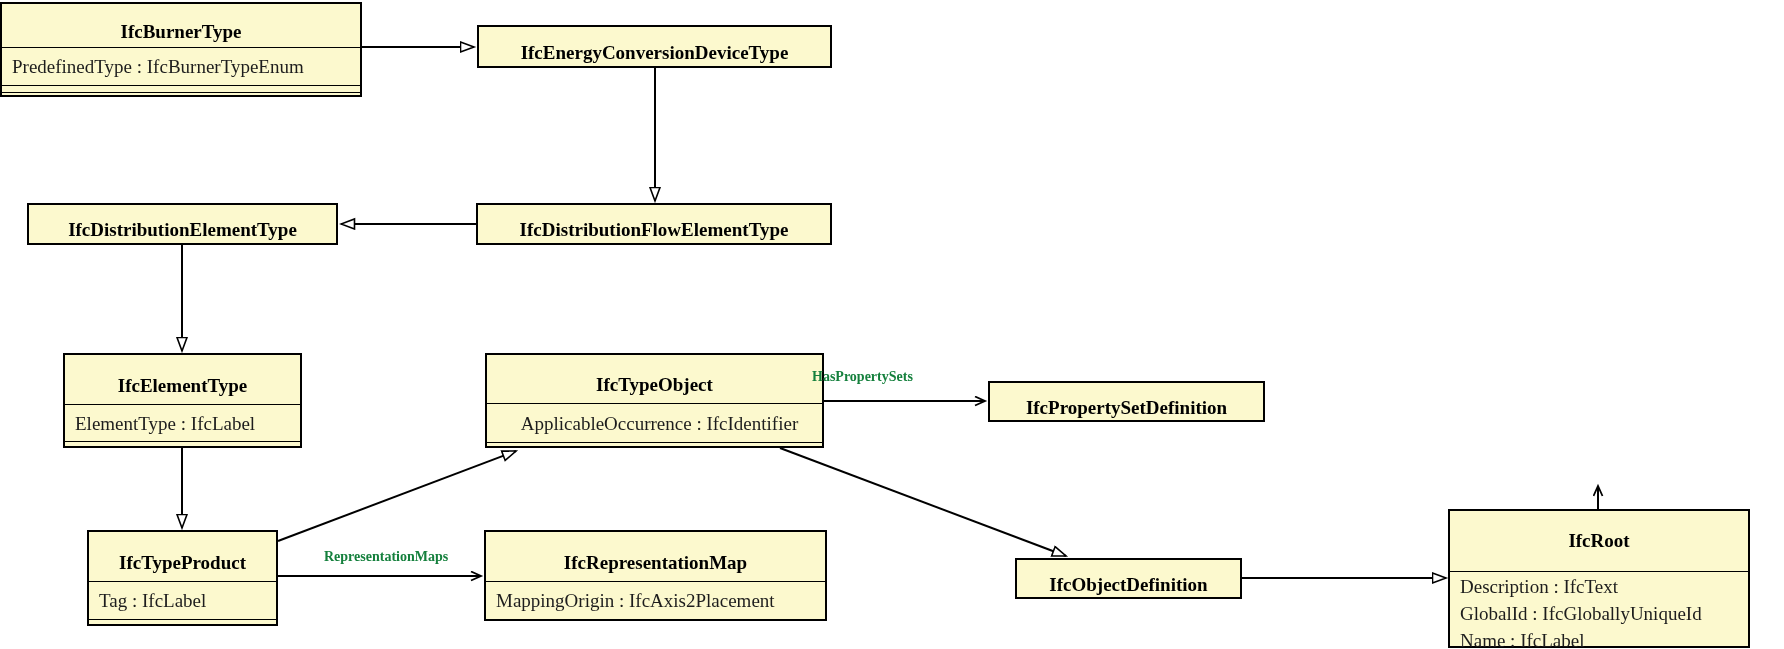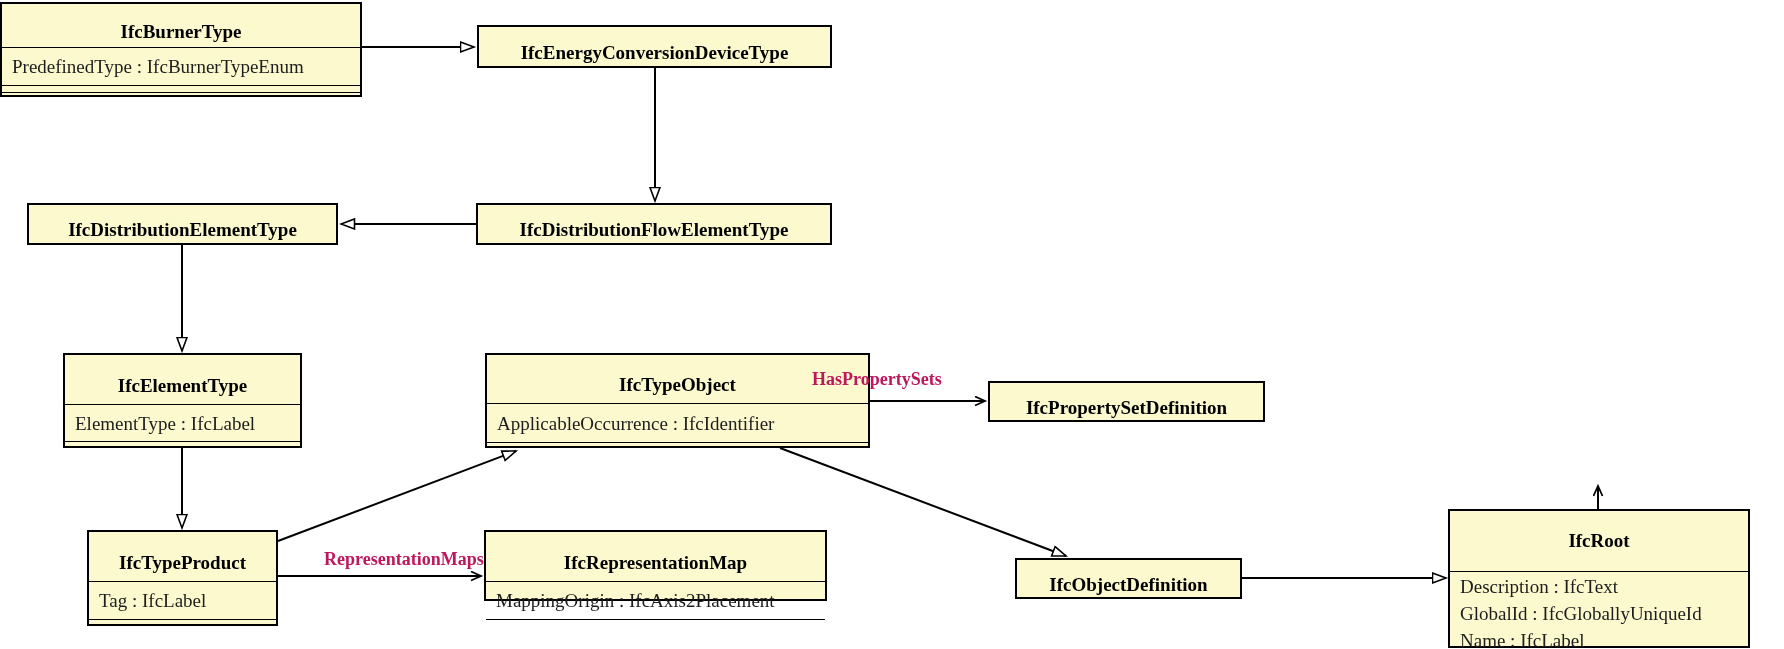--- a/index.html
+++ b/index.html
@@ -62,49 +62,49 @@
   #box-burner .attrs { height: 38px; }
 
   #box-energy        { left: 477px;  top: 25px;  width: 355px; height: 43px; }
   #box-distelem      { left: 27px;   top: 203px; width: 311px; height: 42px; }
   #box-distflow      { left: 476px;  top: 203px; width: 356px; height: 42px; }
 
   #box-elemtype        { left: 63px; top: 353px; width: 239px; height: 95px; }
   #box-elemtype .title { height: 37px; }
   #box-elemtype .attrs { height: 37px; }
 
-  #box-typeobj        { left: 485px; top: 353px; width: 385px; height: 95px; }
+  #box-typeobj        { left: 485px; top: 353px; width: 339px; height: 95px; text-align: center; }
   #box-typeobj .title { height: 36px; }
   #box-typeobj .attrs { height: 39px; }
 
   #box-propset       { left: 988px;  top: 381px; width: 277px; height: 41px; }
 
   #box-typeprod        { left: 87px; top: 530px; width: 191px; height: 96px; }
   #box-typeprod .title { height: 37px; }
   #box-typeprod .attrs { height: 38px; }
 
-  #box-repmap        { left: 484px;  top: 530px; width: 343px; height: 71px; }
+  #box-repmap        { left: 484px;  top: 530px; width: 343px; height: 91px; }
   #box-repmap .title { height: 37px; }
   #box-repmap .attrs { height: 38px; }
 
   #box-objdef        { left: 1015px; top: 558px; width: 227px; height: 41px; }
 
   #box-ownerhist        { left: 1413px; top: 319px; width: 369px; height: 163px; }
   #box-ownerhist .title { height: 37px; }
   #box-ownerhist .attrs { height: 107px; }
 
   #box-root        { left: 1448px; top: 509px; width: 302px; height: 139px; }
   #box-root .title { height: 36px; }
   #box-root .attrs { height: 83px; margin-top: 12px; }
 
   .edge-label {
     position: absolute;
     font-weight: bold;
-    font-size: 18px;
-    color: #be185d;
+    font-size: 14px;
+    color: #15803d;
     white-space: nowrap;
   }
   #lbl-hps { left: 812px; top: 369px; }
   #lbl-rpm { left: 324px; top: 549px; }
 </style>
 </head>
 <body>
 
 <div id="canvas">
 

